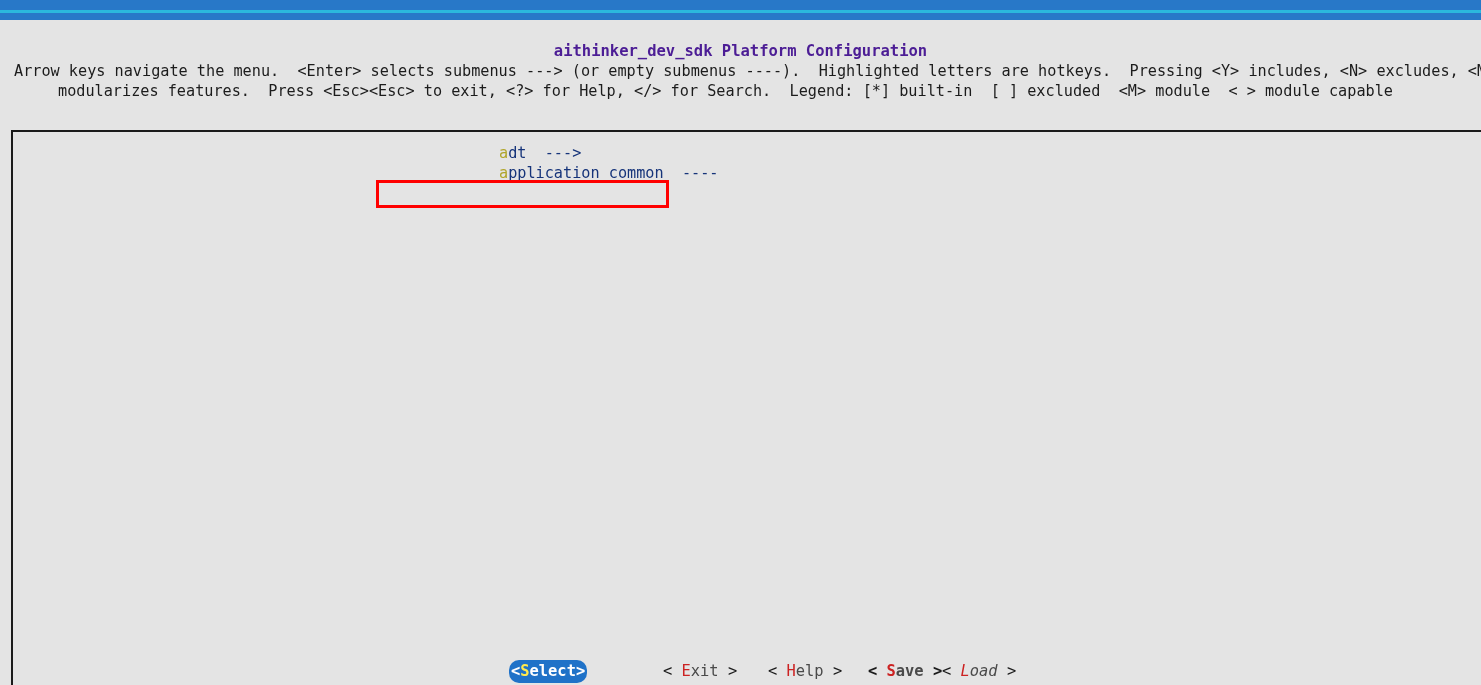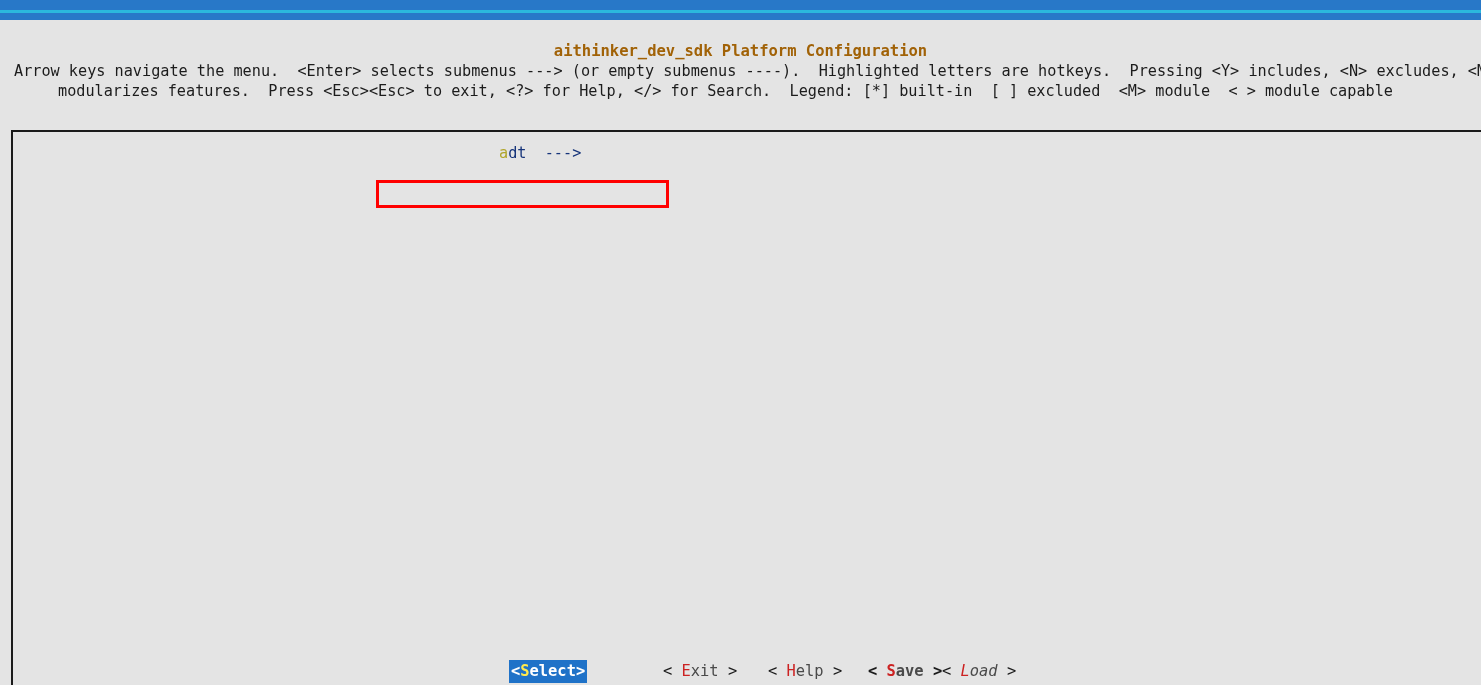--- a/index.html
+++ b/index.html
@@ -37,21 +37,21 @@
     height: 64px;
   }
   #app-title {
     position: absolute;
     top: 22px;
     left: 0;
     width: 1481px;
     text-align: center;
     font-size: 15.5px;
     font-weight: bold;
-    color: #a16207;
+    color: #4c1d95;
     letter-spacing: 0px;
     white-space: pre;
   }
   .help-line {
     position: absolute;
     left: 14px;
     font-size: 15.2px;
     color: #1c1c1c;
     white-space: pre;
     letter-spacing: 0px;
@@ -154,40 +154,42 @@
     white-space: pre;
     color: #4a4a4a;
   }
   .btn .bracket { color: #1a1a1a; }
   .btn .hot { color: #cc2222; }
   .btn.active {
     background: #1f72c8;
     color: #ffffff;
     font-weight: bold;
     padding: 0 2px;
+    border-radius: 10px;
   }
   .btn.active .bracket { color: #ffffff; }
   .btn.active .hot { color: #ffe94d; }
 </style>
 </head>
 <body>
 
 <div id="titlebar">
   <div id="titlebar-accent"></div>
 </div>
 
 <div id="header">
   <div id="app-title">aithinker_dev_sdk Platform Configuration</div>
   <div class="help-line" id="help-line-1">Arrow keys navigate the menu.  &lt;Enter&gt; selects submenus ---&gt; (or empty submenus ----).  Highlighted letters are hotkeys.  Pressing &lt;Y&gt; includes, &lt;N&gt; excludes, &lt;M&gt;</div>
   <div class="help-line" id="help-line-2">modularizes features.  Press &lt;Esc&gt;&lt;Esc&gt; to exit, &lt;?&gt; for Help, &lt;/&gt; for Search.  Legend: [*] built-in  [ ] excluded  &lt;M&gt; module  &lt; &gt; module capable</div>
 </div>
 
 <div id="menu-panel">
   <div id="menu-list">
       <div class="menu-row"><span class="row-label"><span class="hot">a</span><span>dt  ---&gt;</span></span></div>
+      <div class="menu-row"><span class="row-label"><span class="hot">a</span><span>pplication_common  ----</span></span></div>
     </div>
 </div>
 
 <div id="annotation-box"></div>
 
 <div id="button-bar">
     <div class="btn active" style="left: 509px;"><span class="bracket">&lt;</span><span class="hot">S</span><span>elect</span><span class="bracket">&gt;</span></div>
     <div class="btn" style="left: 618px; margin-left: 45px;"><span class="bracket">&lt; </span><span class="hot">E</span><span>xit</span><span class="bracket"> &gt;</span></div>
     <div class="btn" style="left: 768px;"><span class="bracket">&lt; </span><span class="hot">H</span><span>elp</span><span class="bracket"> &gt;</span></div>
     <div class="btn" style="left: 868px; font-weight: bold;"><span class="bracket">&lt; </span><span class="hot">S</span><span>ave</span><span class="bracket"> &gt;</span></div>

